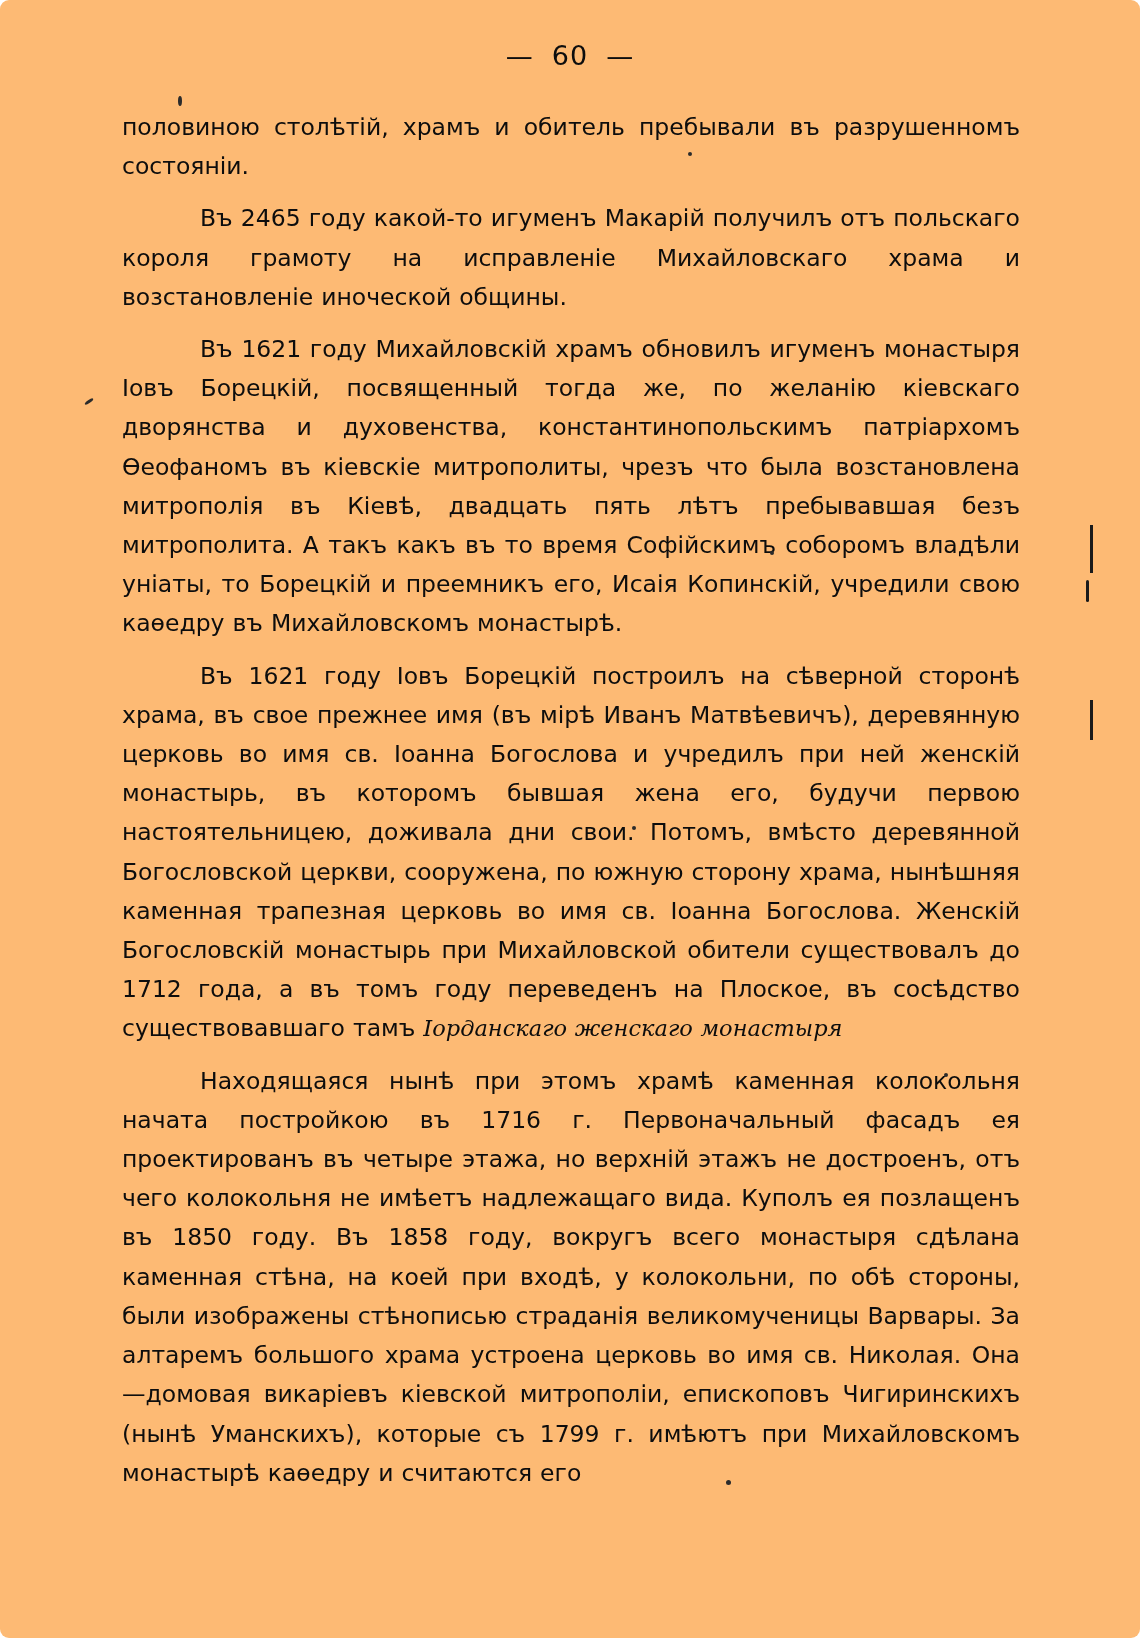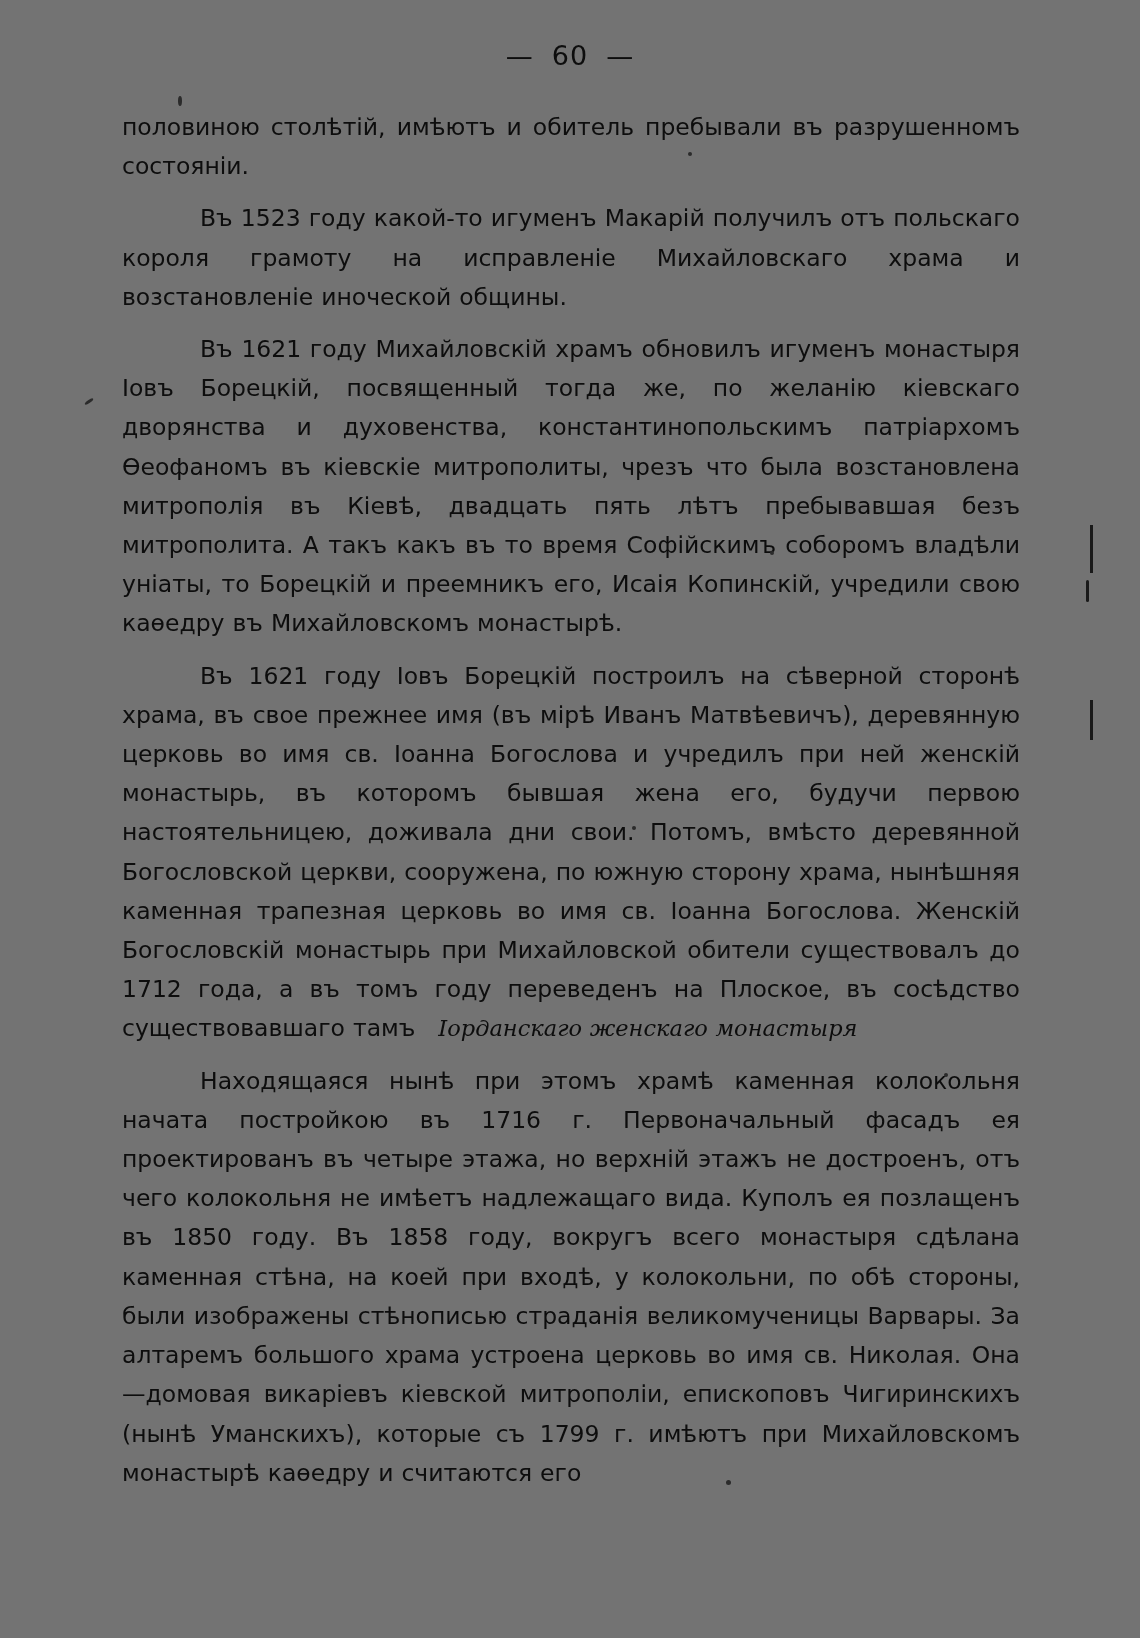--- a/index.html
+++ b/index.html
@@ -4,26 +4,27 @@
 <style>
   html, body {
     margin: 0;
     padding: 0;
     background: #ffffff;
   }
   .page {
     position: relative;
     width: 1140px;
     height: 1638px;
-    background: #737373;
+    background: #fdba74;
     margin: 0 auto;
     box-sizing: border-box;
     font-family: "DejaVu Sans", sans-serif;
     color: #0d0d0d;
     overflow: hidden;
+    border-radius: 9px;
   }
   .page-header {
     position: absolute;
     top: 40px;
     left: 0;
     width: 1140px;
     text-align: center;
     font-size: 27px;
     letter-spacing: 1px;
     font-family: "DejaVu Sans", sans-serif;
@@ -52,21 +53,20 @@
   p.para.noindent {
     text-indent: 0;
   }
   p.para + p.para {
     margin-top: 13px;
   }
   .ital {
     font-style: italic;
     font-family: "DejaVu Serif", serif;
     font-size: 22.5px;
-    margin-left: 15px;
   }
   
   .speck {
     position: absolute;
     background: #2b2b2b;
     border-radius: 50%;
   }
   .edge-mark {
     position: absolute;
     background: #1a1a1a;
@@ -76,23 +76,23 @@
 <body>
 
 <div class="page">
 
   <div class="page-header">
     <span class="dash">—</span><span>60</span><span class="dash">—</span>
   </div>
 
   <div class="body-text">
 
-    <p class="para noindent">половиною столѣтій, имѣютъ и обитель пребывали въ разрушенномъ состояніи.</p>
+    <p class="para noindent">половиною столѣтій, храмъ и обитель пребывали въ разрушенномъ состояніи.</p>
 
-    <p class="para">Въ 1523 году  какой-то игуменъ Макарій получилъ отъ польскаго короля грамоту на исправленіе Михайловскаго храма и возстановленіе иноческой  общины.</p>
+    <p class="para">Въ 2465 году  какой-то игуменъ Макарій получилъ отъ польскаго короля грамоту на исправленіе Михайловскаго храма и возстановленіе иноческой  общины.</p>
 
     <p class="para">Въ 1621 году Михайловскій храмъ обновилъ игуменъ монастыря Іовъ Борецкій, посвященный тогда же, по желанію кіевскаго дворянства и духовенства, константинопольскимъ патріархомъ Ѳеофаномъ въ кіевскіе митрополиты, чрезъ что была  возстановлена митрополія въ Кіевѣ, двадцать пять лѣтъ пребывавшая безъ митрополита. А такъ какъ въ то время Софійскимъ соборомъ владѣли уніаты, то Борецкій и преемникъ его, Исаія Копинскій, учредили свою каѳедру въ Михайловскомъ монастырѣ.</p>
 
     <p class="para"><span>Въ 1621 году Іовъ Борецкій построилъ на сѣверной сторонѣ храма, въ свое прежнее имя (въ мірѣ Иванъ Матвѣевичъ), деревянную церковь во имя св. Іоанна Богослова и учредилъ при ней женскій монастырь, въ которомъ бывшая жена его, будучи первою настоятельницею, доживала дни свои. Потомъ, вмѣсто деревянной Богословской церкви, сооружена, по южную сторону храма, нынѣшняя каменная трапезная церковь во  имя св. Іоанна Богослова. Женскій Богословскій монастырь при Михайловской обители существовалъ до 1712 года, а въ томъ году переведенъ на Плоское, въ сосѣдство существовавшаго тамъ </span><span class="ital">Іорданскаго женскаго монастыря</span></p>
 
 
 
     <p class="para"><span>Находящаяся нынѣ при этомъ храмѣ  каменная   колокольня начата постройкою въ 1716 г. Первоначальный фасадъ ея проектированъ  въ  четыре  этажа, но  верхній  этажъ  не  достроенъ, отъ чего колокольня не имѣетъ  надлежащаго  вида. Куполъ  ея позлащенъ въ 1850 году. Въ 1858 году, вокругъ всего монастыря сдѣлана каменная стѣна, на коей при входѣ, у колокольни, по обѣ стороны, были изображены стѣнописью страданія великомученицы Варвары. За алтаремъ большого храма устроена церковь во имя св. Николая. Она—домовая викаріевъ кіевской митрополіи, епископовъ Чигиринскихъ (нынѣ Уманскихъ), которые съ 1799 г. имѣютъ при Михайловскомъ монастырѣ каѳедру и считаются его </span></p>
 
   </div>

